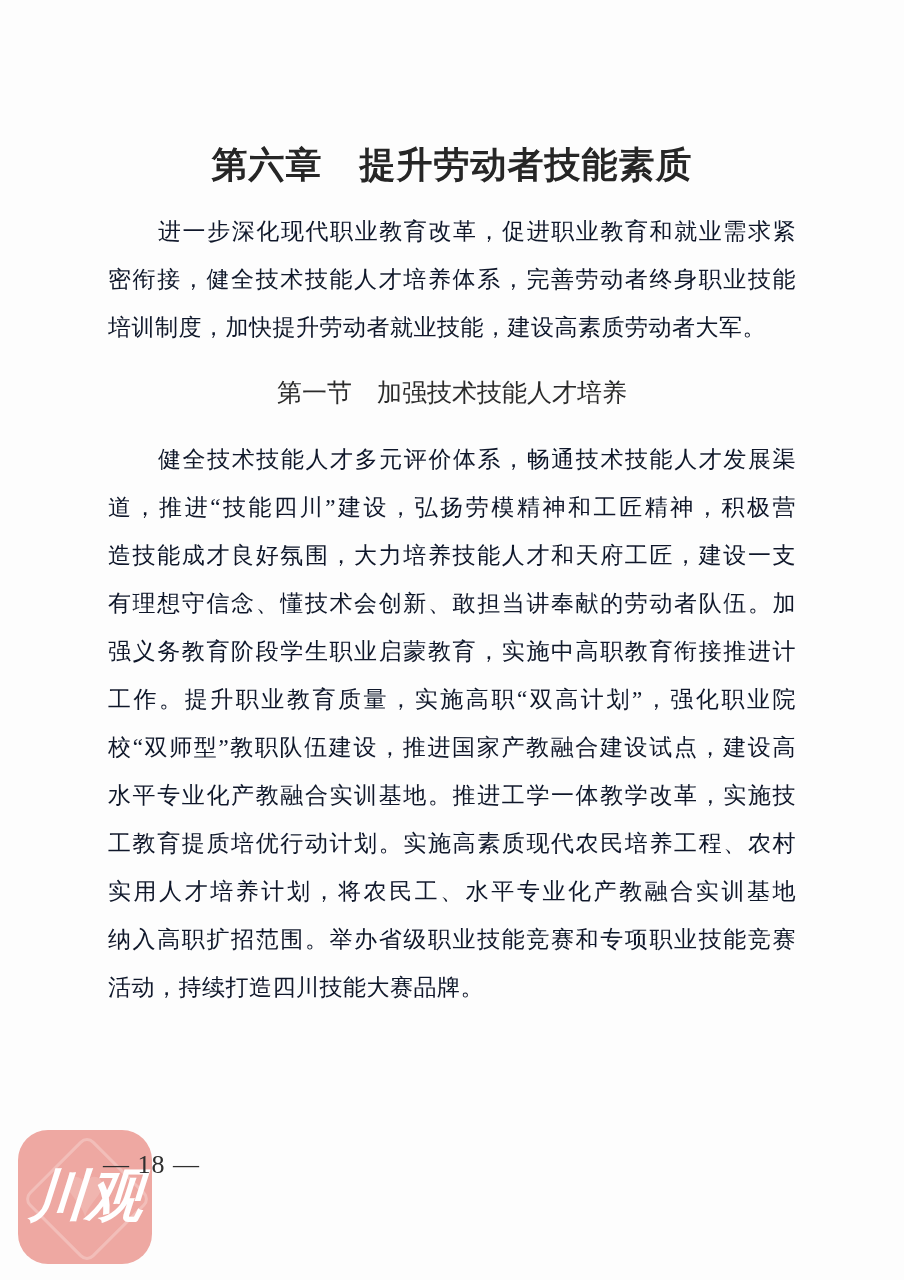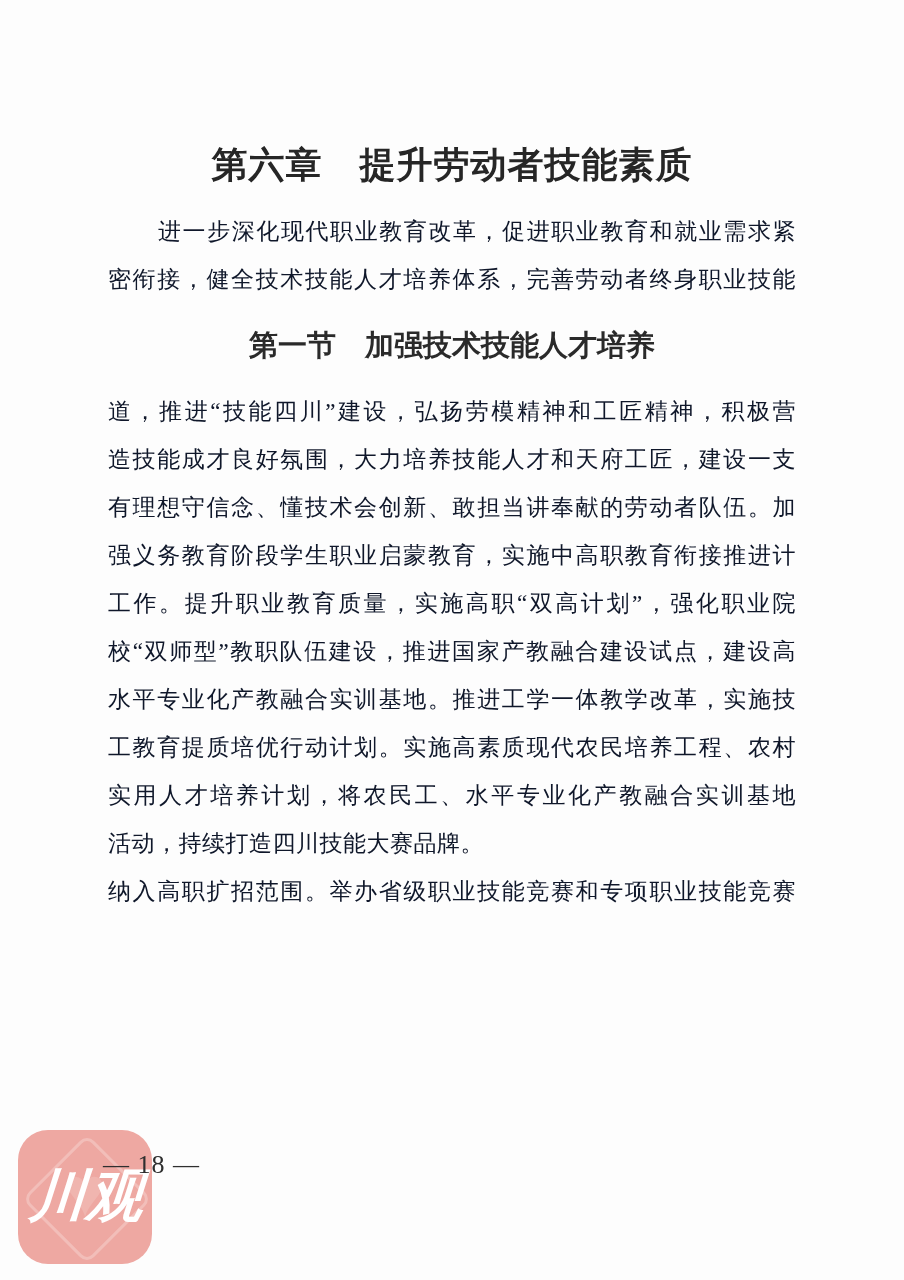--- a/index.html
+++ b/index.html
@@ -26,22 +26,22 @@
     font-weight: bold;
     font-size: 36px;
     line-height: 48px;
     height: 48px;
     text-align: center;
     color: #262626;
     letter-spacing: 1px;
   }
   .section-heading {
     font-family: "Liberation Serif", "DejaVu Serif", serif;
-    font-weight: bold;
-    font-size: 29px;
+    font-weight: normal;
+    font-size: 25px;
     line-height: 48px;
     height: 48px;
     text-align: center;
     color: #2a2a2a;
     margin-top: 17px;
   }
   .para {
     margin-top: 19px;
   }
   .para .line {
@@ -120,36 +120,38 @@
 
 <div class="page">
 
   <div class="content">
 
     <div class="chapter-heading">第六章　提升劳动者技能素质</div>
 
     <div class="para">
         <div class="line first">进一步深化现代职业教育改革，促进职业教育和就业需求紧</div>
         <div class="line">密衔接，健全技术技能人才培养体系，完善劳动者终身职业技能</div>
+        <div class="line last">培训制度，加快提升劳动者就业技能，建设高素质劳动者大军。</div>
       </div>
 
     <div class="section-heading">第一节　加强技术技能人才培养</div>
 
     <div class="para">
+        <div class="line first">健全技术技能人才多元评价体系，畅通技术技能人才发展渠</div>
         <div class="line">道，推进“技能四川”建设，弘扬劳模精神和工匠精神，积极营</div>
         <div class="line">造技能成才良好氛围，大力培养技能人才和天府工匠，建设一支</div>
         <div class="line">有理想守信念、懂技术会创新、敢担当讲奉献的劳动者队伍。加</div>
         <div class="line">强义务教育阶段学生职业启蒙教育，实施中高职教育衔接推进计</div>
         <div class="line">工作。提升职业教育质量，实施高职“双高计划”，强化职业院</div>
         <div class="line">校“双师型”教职队伍建设，推进国家产教融合建设试点，建设高</div>
         <div class="line">水平专业化产教融合实训基地。推进工学一体教学改革，实施技</div>
         <div class="line">工教育提质培优行动计划。实施高素质现代农民培养工程、农村</div>
         <div class="line">实用人才培养计划，将农民工、水平专业化产教融合实训基地</div>
+        <div class="line">纳入高职扩招范围。举办省级职业技能竞赛和专项职业技能竞赛</div>
         <div class="line last">活动，持续打造四川技能大赛品牌。</div>
-        <div class="line">纳入高职扩招范围。举办省级职业技能竞赛和专项职业技能竞赛</div>
       </div>
 
   </div>
 
   <div class="watermark-logo" style="background: rgb(238, 168, 162);">
     <div class="diamond"></div>
     <div class="heart">♥</div>
     <div class="logo-text" style="color: rgb(255, 255, 255);">川观</div>
   </div>
 

